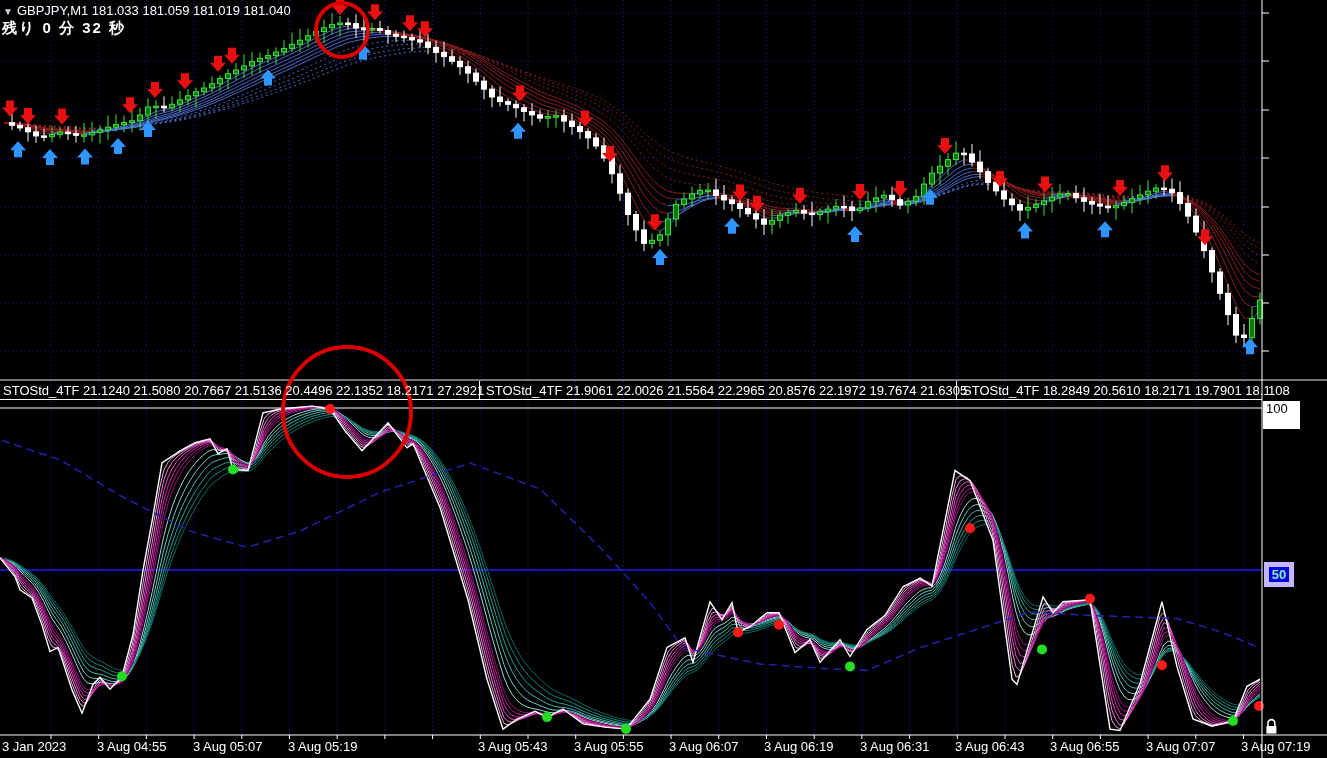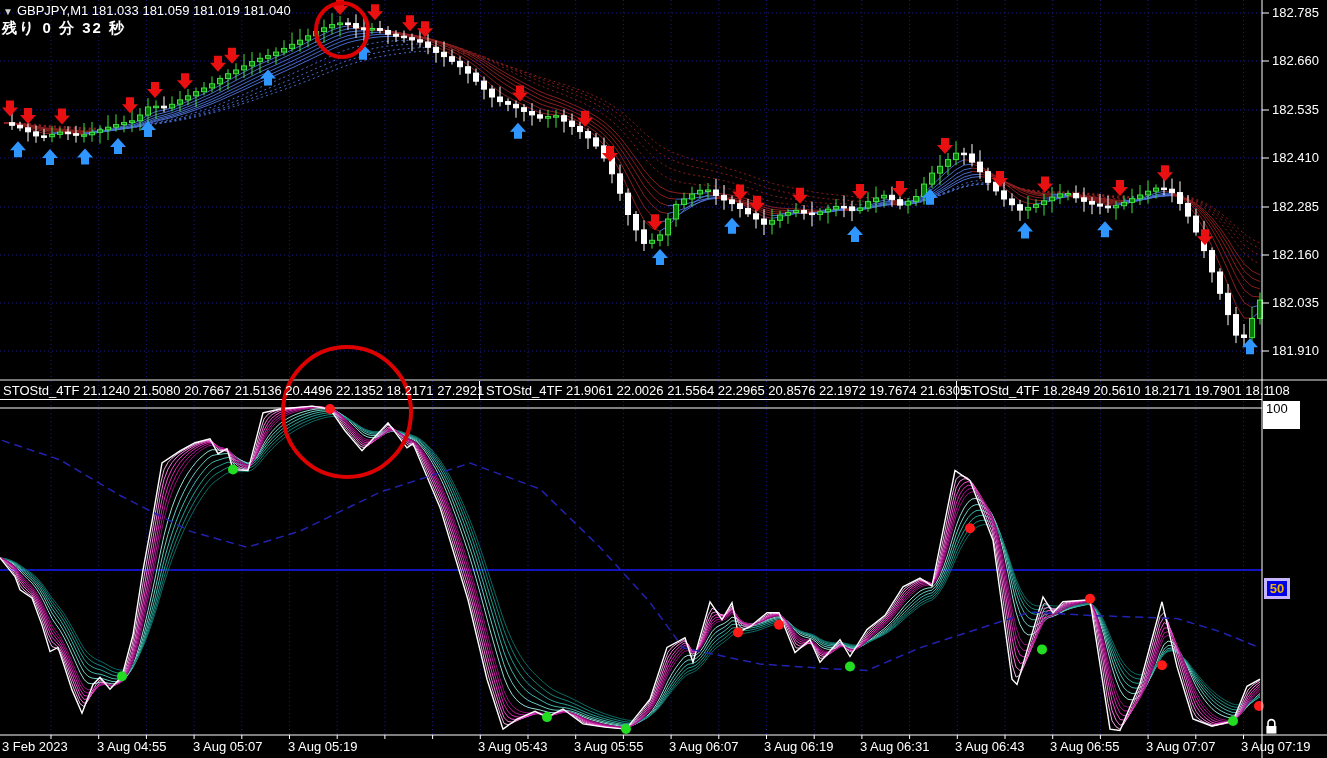--- a/index.html
+++ b/index.html
@@ -13,22 +13,22 @@
          text-shadow:1px 1px 0 #000;}
   #annotation-text{left:230px;top:268px;font-size:47px;font-weight:900;color:#e60000;
       letter-spacing:-2px;white-space:nowrap;
       text-shadow:-3px -3px 0 #fff,3px -3px 0 #fff,-3px 3px 0 #fff,3px 3px 0 #fff,
                   -3px 0 0 #fff,3px 0 0 #fff,0 -3px 0 #fff,0 3px 0 #fff;}
   .ind-label{top:383px;color:#fff;font-size:13px;white-space:nowrap;}
   .vdivider{top:381px;width:1px;height:19px;background:#fff;}
   #l108{left:1268px;top:383px;}
   #box100{left:1263px;top:401px;width:34px;height:28px;background:#fff;color:#000;
           font-size:13px;text-align:left;padding-left:3px;line-height:16px;}
-  #box50{left:1264px;top:562px;width:20px;height:15px;background:#0000e6;color:#eab308;
-         font-size:13px;font-weight:bold;text-align:center;line-height:15px;border:3px solid #c4b5fd;margin-top:16px;}
+  #box50{left:1264px;top:562px;width:20px;height:15px;background:#0000e6;color:#86efac;
+         font-size:13px;font-weight:bold;text-align:center;line-height:15px;border:5px solid #c4b5fd;}
   .time-label{top:739px;color:#fff;font-size:13px;white-space:nowrap;}
   .price-label{color:#fff;font-size:13px;}
   #price-axis{left:1262px;top:0;width:65px;height:735px;}
   #time-axis{left:0;top:735px;width:1327px;height:23px;}
   svg{display:block;}
 </style>
 </head>
 <body>
 
 <div id="mt4">
@@ -673,32 +673,22 @@
 
   <div id="timer" class="abs">残り 0 分 32 秒</div>
 
 
   <div id="ind-label-0" class="abs ind-label" style="left: 3px;">STOStd_4TF 21.1240 21.5080 20.7667 21.5136 20.4496 22.1352 18.2171 27.2921</div>
   <div id="ind-label-1" class="abs ind-label" style="left: 486px;">STOStd_4TF 21.9061 22.0026 21.5564 22.2965 20.8576 22.1972 19.7674 21.6305</div>
   <div id="ind-label-2" class="abs ind-label" style="left: 963px;">STOStd_4TF 18.2849 20.5610 18.2171 19.7901 18.1</div>
   <div id="div-0" class="abs vdivider" style="left: 479px;"></div>
   <div id="div-1" class="abs vdivider" style="left: 956px;"></div>
 
-  <div id="price-axis" class="abs">
-      <div class="abs price-label" style="left: 10px; top: 5px;">182.785</div>
-      <div class="abs price-label" style="left: 10px; top: 53px;">182.660</div>
-      <div class="abs price-label" style="left: 10px; top: 102px;">182.535</div>
-      <div class="abs price-label" style="left: 10px; top: 150px;">182.410</div>
-      <div class="abs price-label" style="left: 10px; top: 199px;">182.285</div>
-      <div class="abs price-label" style="left: 10px; top: 247px;">182.160</div>
-      <div class="abs price-label" style="left: 10px; top: 295px;">182.035</div>
-      <div class="abs price-label" style="left: 10px; top: 343px;">181.910</div>
-    </div>
   <div id="time-axis" class="abs">
-      <div class="abs time-label" style="left: 2px; top: 4px;">3 Feb 2023</div>
+      <div class="abs time-label" style="left: 2px; top: 4px;">3 Jan 2023</div>
       <div class="abs time-label" style="left: 97px; top: 4px;">3 Aug 04:55</div>
       <div class="abs time-label" style="left: 193px; top: 4px;">3 Aug 05:07</div>
       <div class="abs time-label" style="left: 288px; top: 4px;">3 Aug 05:19</div>
       <div class="abs time-label" style="left: 383px; top: 4px; margin-top: 28px;">3 Aug 05:31</div>
       <div class="abs time-label" style="left: 478px; top: 4px;">3 Aug 05:43</div>
       <div class="abs time-label" style="left: 574px; top: 4px;">3 Aug 05:55</div>
       <div class="abs time-label" style="left: 669px; top: 4px;">3 Aug 06:07</div>
       <div class="abs time-label" style="left: 764px; top: 4px;">3 Aug 06:19</div>
       <div class="abs time-label" style="left: 860px; top: 4px;">3 Aug 06:31</div>
       <div class="abs time-label" style="left: 955px; top: 4px;">3 Aug 06:43</div>

